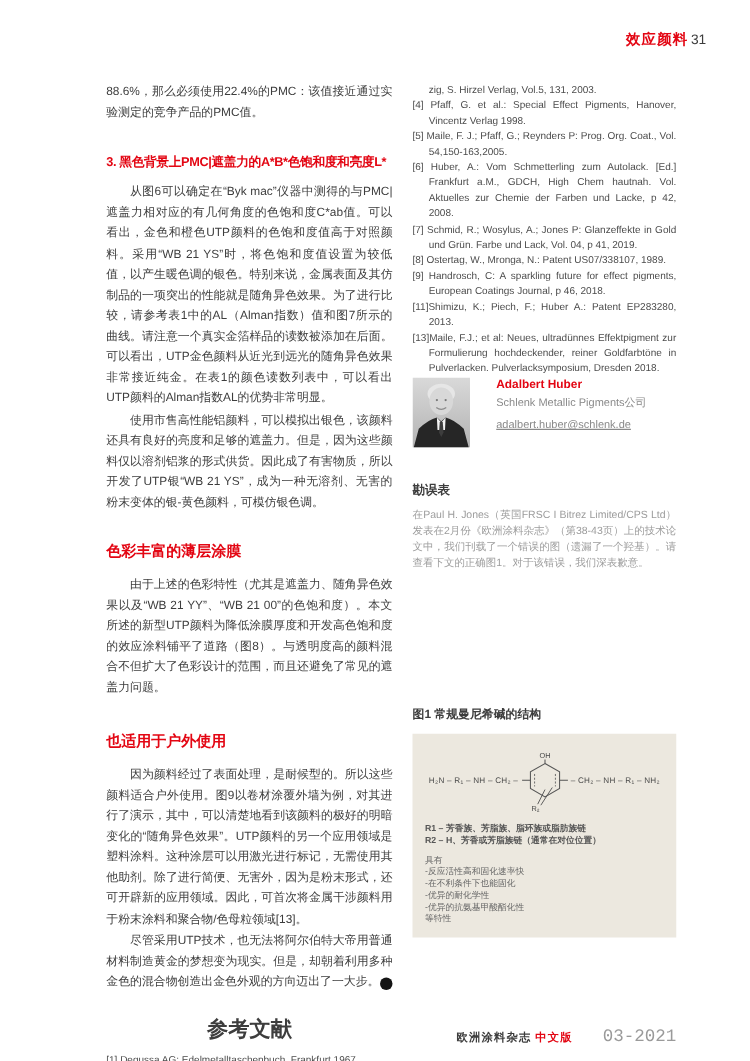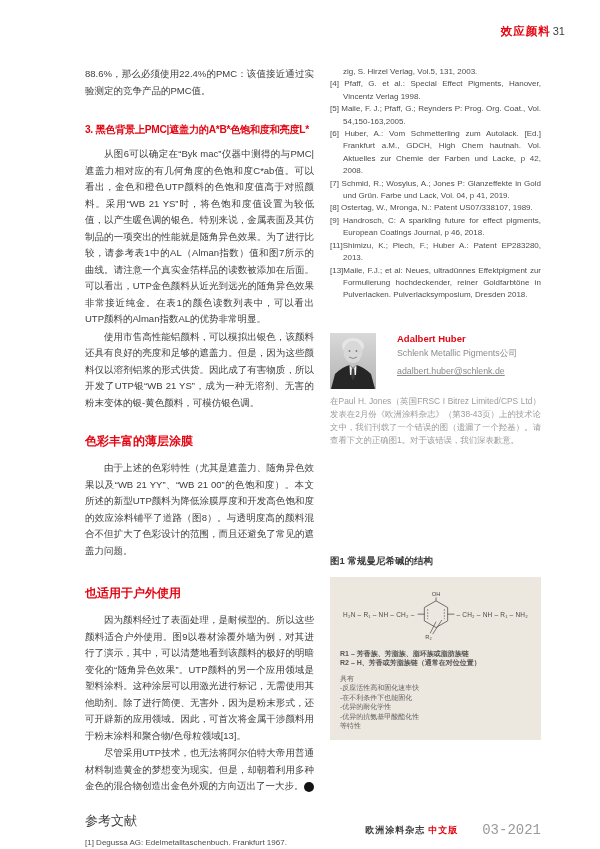--- a/index.html
+++ b/index.html
@@ -19,32 +19,32 @@
   .page-number { color:#3d3d3d; font-size:11px; }
 
   
   .col-left  { position:absolute; left:85px;  top:66px; width:229px; }
   .col-right { position:absolute; left:330px; top:66px; width:211px; }
 
   .body-p { font-size:9.5px; line-height:16.5px; color:#3d3d3d; text-align:justify; text-indent:2em; }
   .body-p.no-indent { text-indent:0; }
   .h-num { color:#e30613; font-size:10.2px; font-weight:bold; white-space:nowrap; letter-spacing:-0.3px; margin:24px 0 9px; }
   .h-red { color:#e30613; font-size:12px; font-weight:bold; margin:22px 0 10px;font-family:Liberation Serif, serif; }
-  .h-dark { color:#3d3d3d; font-size:13px; font-weight:normal; margin:17px 0 7px; }
+  .h-dark { color:#3d3d3d; font-size:17px; font-weight:bold; margin:17px 0 7px;text-align:center; }
   .p-last { position:relative; }
   .end-marker { position:absolute; right:0; bottom:3px; width:10px; height:10px; border-radius:50%;
     background:#141414; color:#fff; font-size:6px; line-height:10px; text-align:center; font-weight:bold; }
 
   
   .refs { list-style:none; font-size:8px; line-height:12.4px; color:#4c4c4c; }
   .refs li { padding-left:13px; text-indent:-13px; text-align:justify; }
   .refs li.cont { text-indent:0; }
 
   
-  .author { display:flex; gap:21px; margin-top:31px; align-items:flex-start; }
+  .author { display:flex; gap:21px; align-items:flex-start; }
   .photo { width:46px; height:56px; flex:none; }
   .author-name { color:#e30613; font-weight:bold; font-size:9.5px; margin-bottom:3px; }
   .author-company { font-size:8.8px; color:#8a8a8a; line-height:13px; }
   .author-email { font-size:8.8px; color:#8a8a8a; line-height:13px; text-decoration:underline; display:inline-block; }
 
   
   .errata-h { font-size:10px; font-weight:bold; color:#3d3d3d; margin-top:27px; }
   .errata-p { font-size:8.4px; line-height:13px; color:#9c9c9c; text-align:justify; margin-top:6px; }
 
   
@@ -130,20 +130,21 @@
         <polygon points="21.8,35.5 24.2,35.5 24.8,44 23,47.5 21.2,44" fill="#3d3d3d"></polygon>
       </svg>
       <div>
         <div class="author-name">Adalbert Huber</div>
         <div class="author-company">Schlenk Metallic Pigments公司</div>
         <a class="author-email">adalbert.huber@schlenk.de</a>
       </div>
     </div>
 
     <div>
+      <h3 class="errata-h">勘误表</h3>
       <p class="errata-p">在Paul H. Jones（英国FRSC I Bitrez Limited/CPS Ltd）发表在2月份《欧洲涂料杂志》（第38-43页）上的技术论文中，我们刊载了一个错误的图（遗漏了一个羟基）。请查看下文的正确图1。对于该错误，我们深表歉意。</p>
     </div>
 
     <div class="fig-label">图1 常规曼尼希碱的结构</div>
     <div class="fig-box">
       <div class="structure">
         <span class="chain">H₂N – R₁ – NH – CH₂ –</span>
         <svg class="ring-svg" width="40" height="50" viewBox="0 0 48 60" xmlns="http://www.w3.org/2000/svg">
           <text x="24" y="7.5" text-anchor="middle" font-size="7" fill="#4a4a4a">OH</text>
           <line x1="24" y1="9" x2="24" y2="13" stroke="#555" stroke-width="1"></line>

